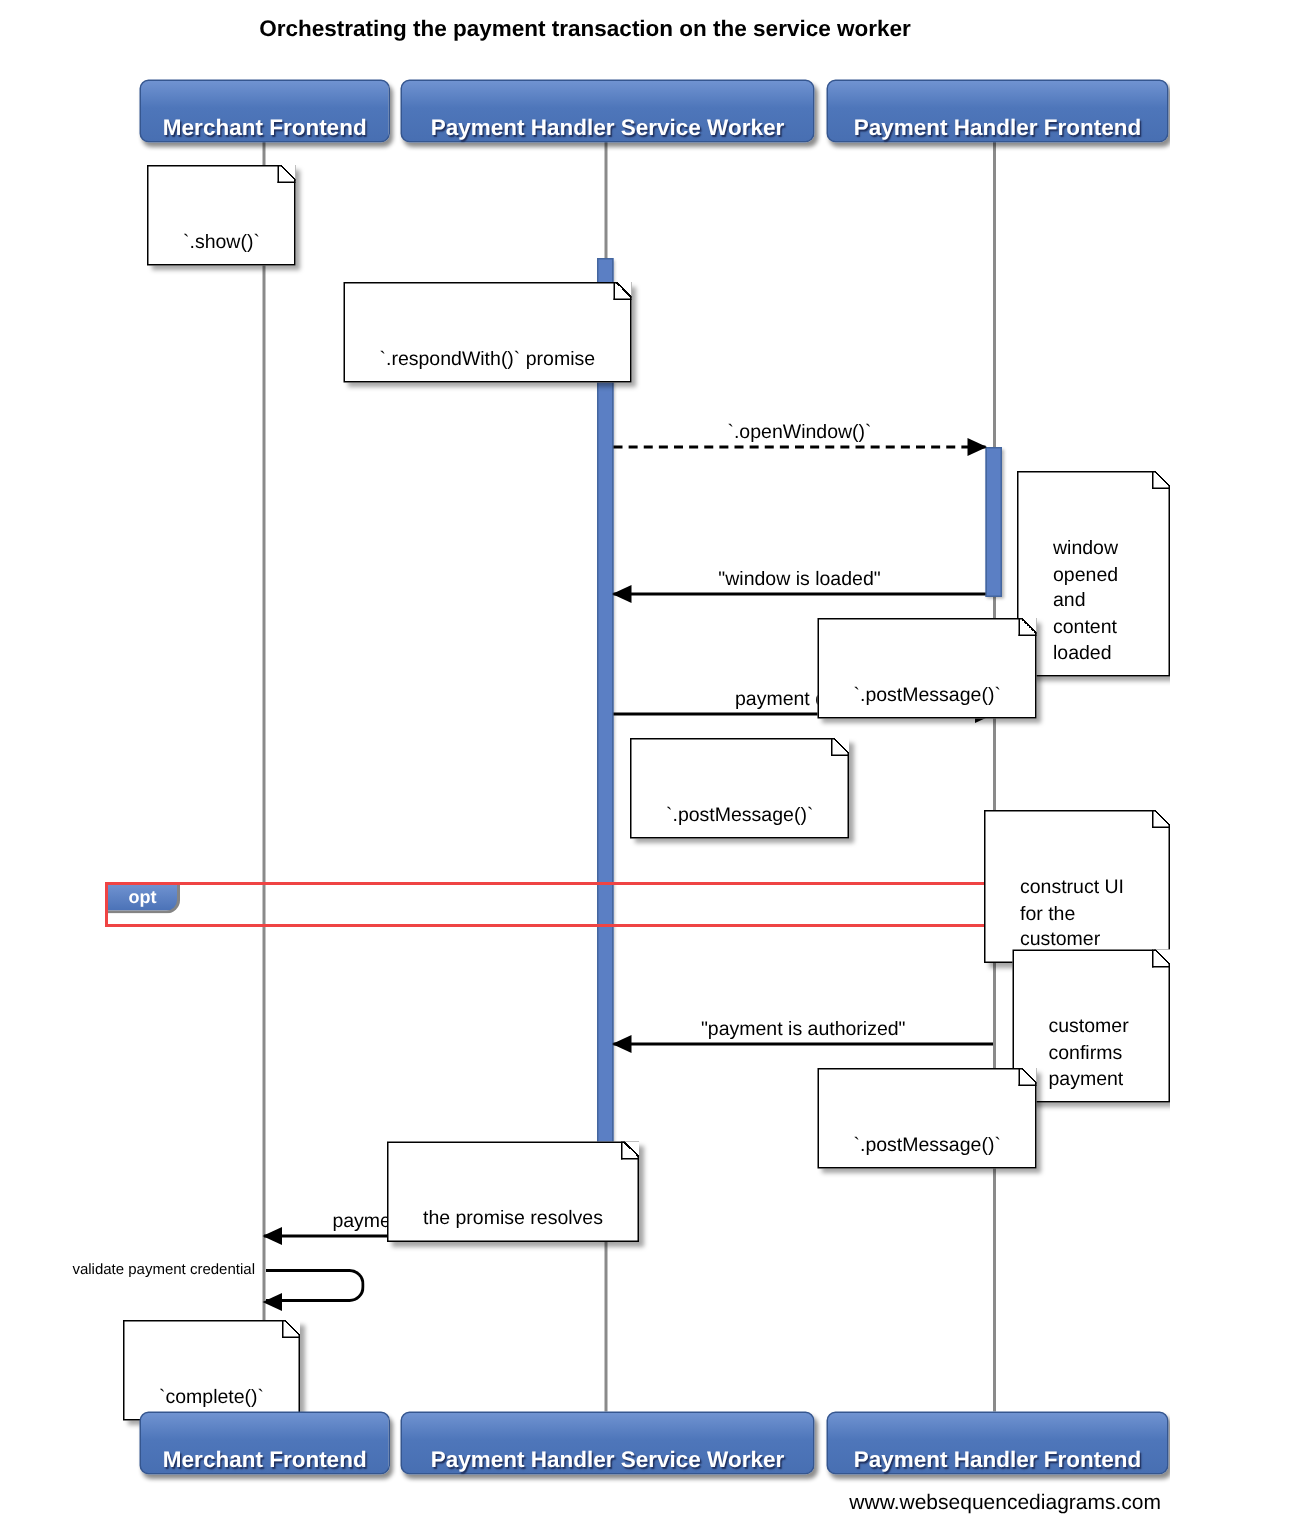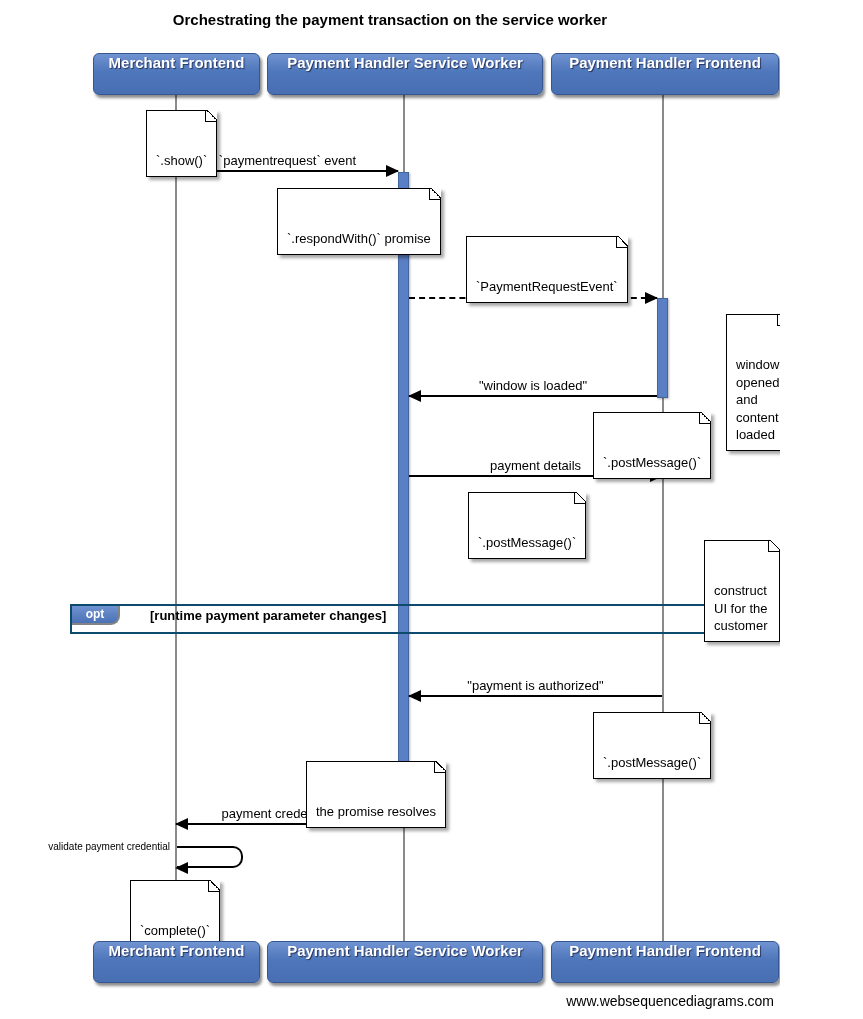--- a/index.html
+++ b/index.html
@@ -8,32 +8,32 @@
 
   .title{position:absolute;top:11px;left:0;width:100%;text-align:center;
          font-size:15px;font-weight:bold;}
 
   
   .actor{position:absolute;height:40px;z-index:5;
          background:linear-gradient(180deg,#7093d1 0%,#4e76ba 45%,#486fb2 100%);
          border:1px solid #35568f;border-radius:6px;
          box-shadow:2px 3px 3px rgba(0,0,0,0.45);
          color:#fff;font-weight:bold;font-size:15px;
-         display:flex;align-items:flex-start;justify-content:center;
+         display:flex;align-items:flex-end;justify-content:center;
          text-shadow:1px 1px 1px rgba(0,0,30,0.6);white-space:nowrap;}
 
   .lifeline{position:absolute;top:93px;width:2px;height:848px;background:#8a8a8a;z-index:0;}
 
   .activation{position:absolute;width:11px;background:#5b7fc4;border:1px solid #44669f;
               box-sizing:border-box;z-index:2;box-shadow:1px 1px 2px rgba(0,0,0,0.3);}
 
   
-  .note{position:absolute;background:#fff;border:1px solid #000;padding:6px 9px;
+  .note{position:absolute;background:#fff;border:1px solid #000;padding:6px 23px;
         font-size:13px;line-height:1.35;box-shadow:3px 3px 3px rgba(0,0,0,0.35);
-        white-space:pre-line;z-index:4;margin-left:48px;}
+        white-space:pre-line;z-index:4;}
   .fold{position:absolute;top:-1px;right:-1px;width:12px;height:12px;box-sizing:border-box;
         background:linear-gradient(225deg,#fff 0,#fff calc(50% - 1px),#000 calc(50% - 1px),#000 50%,rgba(255,255,255,0) 50%);
         border-left:1px solid #000;border-bottom:1px solid #000;}
 
   
   .msg{position:absolute;z-index:3;}
   .mlabel{text-align:center;font-size:13px;height:16px;line-height:16px;
           margin-bottom:1px;white-space:nowrap;}
   .mline{position:relative;height:0;border-top:2px solid #000;}
   .mline.dashed{border-top-style:dashed;}
@@ -45,22 +45,22 @@
 
   
   .self-label{position:absolute;left:2px;top:841px;width:168px;text-align:right;
               font-size:10px;z-index:3;white-space:nowrap;}
   .self-loop{position:absolute;left:177px;top:846px;width:64px;height:18px;
              border:2px solid #000;border-left:none;border-radius:0 10px 10px 0;z-index:3;}
   .self-loop .ah{left:-2px;bottom:-8px;top:auto;border-width:6px 13px 6px 0;
                  border-color:transparent #000 transparent transparent;}
 
   
-  .opt-frame{position:absolute;left:70px;top:604px;width:721px;height:26px;
-             border:2px solid #0c4a6e;z-index:3;}
+  .opt-frame{position:absolute;left:70px;top:588px;width:721px;height:26px;
+             border:2px solid #ef4444;z-index:3;}
   .opt-tab{position:absolute;left:0;top:0;width:46px;height:17px;
            background:linear-gradient(180deg,#6f92d0,#4b72b7);
            border-right:2px solid #848484;border-bottom:2px solid #848484;
            border-radius:0 0 9px 0;color:#fff;font-weight:bold;font-size:12px;
            text-align:center;line-height:17px;}
   .opt-cond{position:absolute;left:78px;top:2px;font-size:13px;font-weight:bold;white-space:nowrap;}
 
   .footer{position:absolute;top:993px;right:6px;font-size:14px;text-align:right;}
 </style>
 </head>
@@ -80,26 +80,20 @@
   <div class="actor" style="left:93px;top:53px;width:165px;">
     <span>Merchant Frontend</span>
   </div>
   <div class="actor" style="left:267px;top:53px;width:274px;">
     <span>Payment Handler Service Worker</span>
   </div>
   <div class="actor" style="left:551px;top:53px;width:226px;">
     <span>Payment Handler Frontend</span>
   </div>
 
-  <div class="msg" style="left:177px;top:153px;width:221px;">
-    <div class="mlabel">`paymentrequest` event</div>
-    <div class="mline">
-        <span class="ah right"></span>
-      </div>
-  </div>
 
   <div class="msg" style="left:409px;top:280px;width:248px;">
     <div class="mlabel">`.openWindow()`</div>
     <div class="mline dashed">
         <span class="ah right"></span>
       </div>
   </div>
 
   <div class="msg" style="left:409px;top:378px;width:248px;">
     <div class="mlabel">"window is loaded"</div>
@@ -129,37 +123,32 @@
       </div>
   </div>
 
   <div class="self-label">validate payment credential</div>
   <div class="self-loop">
     <span class="ah"></span>
   </div>
 
   <div class="opt-frame">
     <div class="opt-tab">opt</div>
-    <div class="opt-cond">[runtime payment parameter changes]</div>
   </div>
 
   <div class="note" style="left:98px;top:110px;">
     <span class="fold"></span>
     <span>`.show()`</span>
   </div>
 
   <div class="note" style="left:229px;top:188px;">
     <span class="fold"></span>
     <span>`.respondWith()` promise</span>
   </div>
 
-  <div class="note" style="left:418px;top:236px;">
-    <span class="fold"></span>
-    <span>`PaymentRequestEvent`</span>
-  </div>
 
   <div class="note" style="left:678px;top:314px;">
     <span class="fold"></span>
     <span>window opened
 and content loaded</span>
   </div>
 
   <div class="note" style="left:545px;top:412px;">
     <span class="fold"></span>
     <span>`.postMessage()`</span>
@@ -168,20 +157,24 @@
   <div class="note" style="left:420px;top:492px;">
     <span class="fold"></span>
     <span>`.postMessage()`</span>
   </div>
 
   <div class="note" style="left:656px;top:540px;">
     <span class="fold"></span>
     <span>construct UI for the customer</span>
   </div>
 
+  <div class="note" style="left:675px;top:633px;">
+    <span class="fold"></span>
+    <span>customer confirms payment</span>
+  </div>
 
   <div class="note" style="left:545px;top:712px;">
     <span class="fold"></span>
     <span>`.postMessage()`</span>
   </div>
 
   <div class="note" style="left:258px;top:761px;">
     <span class="fold"></span>
     <span>the promise resolves</span>
   </div>

